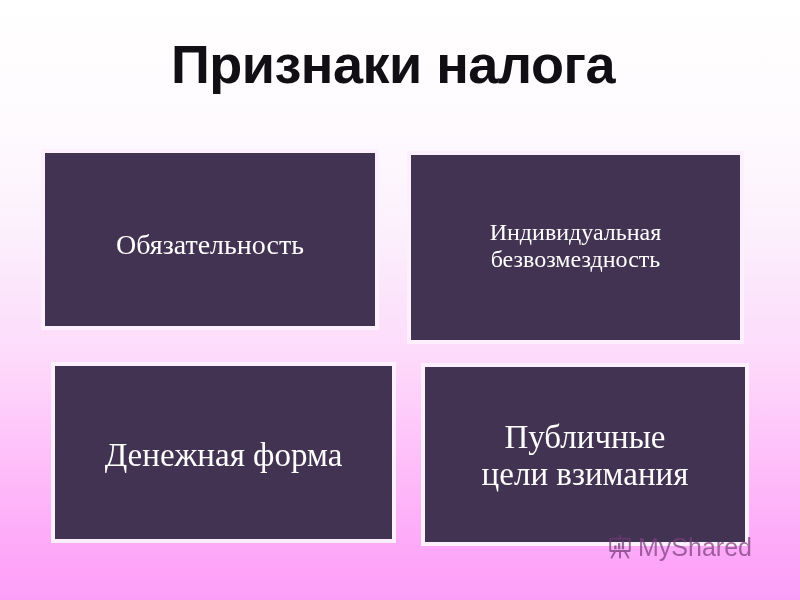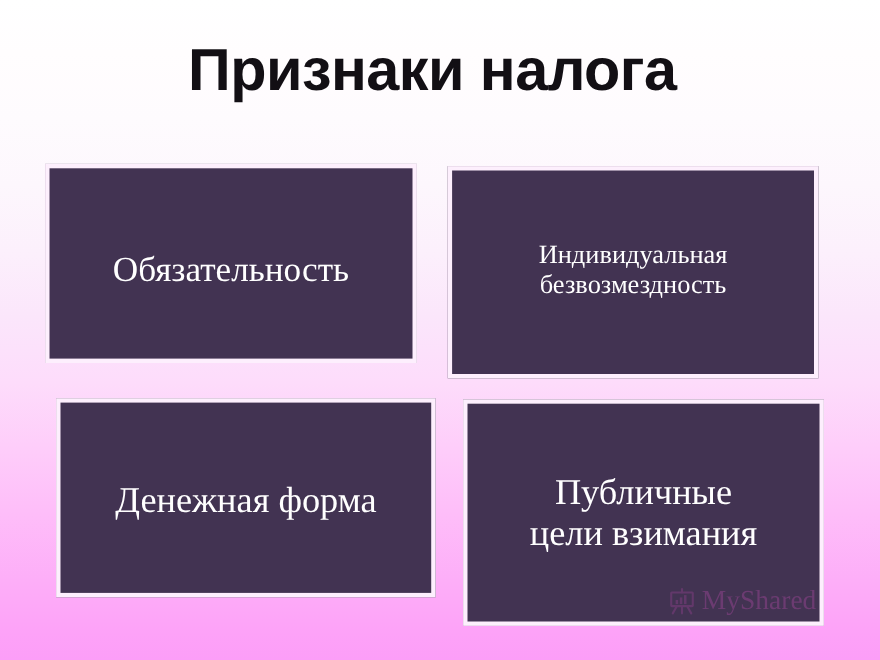--- a/index.html
+++ b/index.html
@@ -64,49 +64,49 @@
   .box-text {
     color: #ffffff;
     text-align: center;
     font-family: "Liberation Serif", "DejaVu Serif", serif;
     line-height: 1.12;
     padding: 0 8px;
     white-space: pre-line;
   }
 
   #box-obligation      { left: 41px;  top: 149px; width: 338px; height: 181px; }
-  #box-obligation .box-text      { font-size: 32px; transform: translateY(5px); }
+  #box-obligation .box-text      { font-size: 28px; transform: translateY(5px); }
 
   #box-gratuitousness  { left: 407px; top: 151px; width: 337px; height: 193px; }
   #box-gratuitousness .box-text  { font-size: 24px; transform: translateY(-2px); }
 
   #box-monetary-form   { left: 51px;  top: 362px; width: 345px; height: 181px; }
   #box-monetary-form .box-text   { font-size: 33px; transform: translateY(3px); }
 
-  #box-public-purposes { left: 421px; top: 363px; width: 328px; height: 206px; }
+  #box-public-purposes { left: 421px; top: 363px; width: 328px; height: 183px; }
   #box-public-purposes .box-text { font-size: 33px; transform: translateY(1px); }
 
   
   #watermark {
     position: absolute;
     left: 607px;
     top: 534px;
     display: flex;
     align-items: center;
     gap: 5px;
     opacity: 0.72;
   }
   #watermark .wm-icon {
     width: 26px;
     height: 26px;
     display: block;
     flex: 0 0 auto;
   }
   #watermark .wm-label {
-    font-family: Liberation Serif, serif;
+    font-family: Liberation Sans, sans-serif;
     font-size: 25px;
     line-height: 26px;
     color: #7c3f7e;
     letter-spacing: 0px;
   }
 </style>
 </head>
 <body>
 
 <div id="slide">

